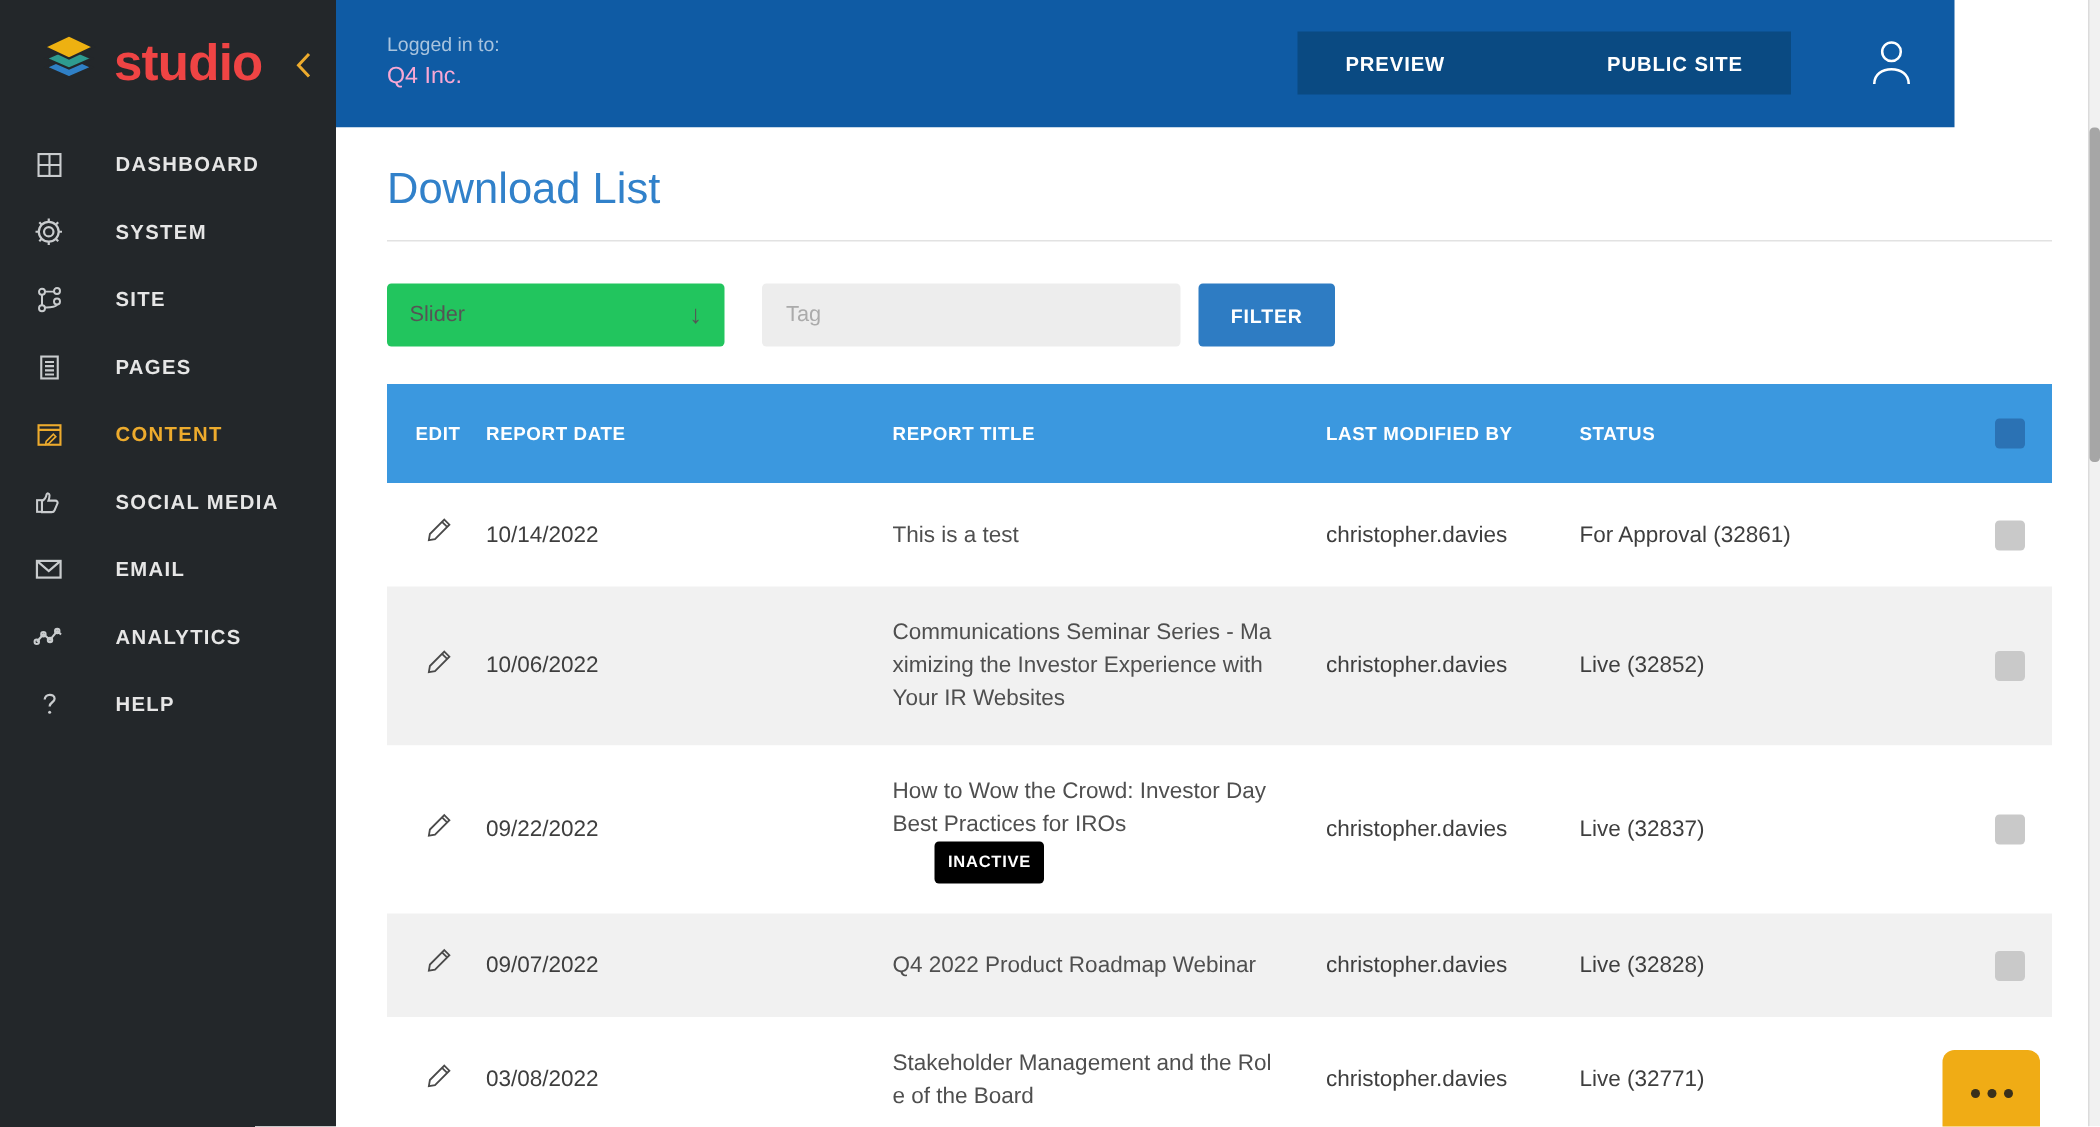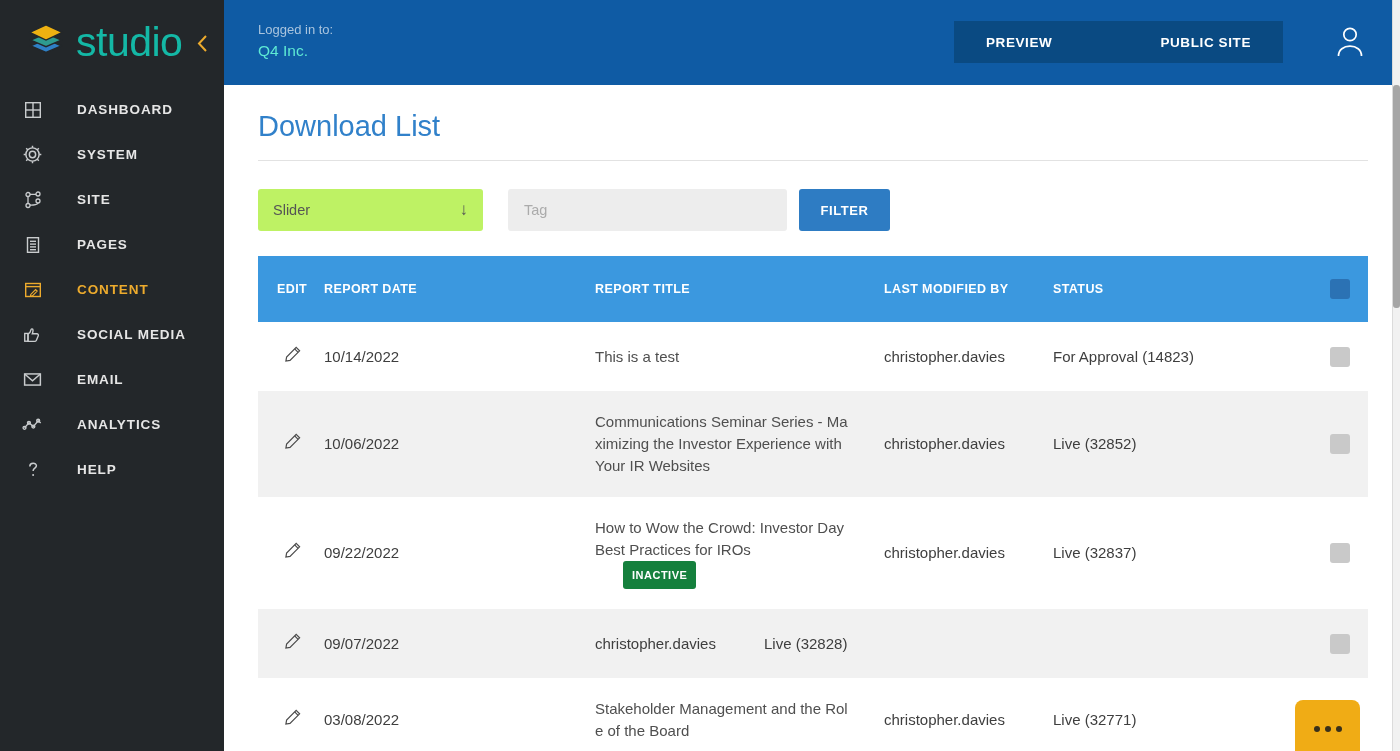--- a/index.html
+++ b/index.html
@@ -5,51 +5,51 @@
   * { box-sizing: border-box; }
   html,body { margin:0; padding:0; }
   body {
     width:1400px; height:751px; position:relative; overflow:hidden;
     background:#ffffff; font-family:"Liberation Sans", sans-serif;
   }
 
   
   .sidebar { position:absolute; left:0; top:0; width:224px; height:751px; background:#23272A; }
   .brand { height:85px; display:flex; align-items:center; padding-left:24px; position:relative; }
-  .brand-name { color:#14b8a6; font-size:41px; font-weight:400; margin-left:8px; letter-spacing:-0.5px; }
+  .brand-name { color:#ef4444; font-size:34px; font-weight:700; margin-left:8px; letter-spacing:-0.5px; }
   .collapse-btn { position:absolute; right:16px; top:34px; cursor:pointer; }
   .nav { margin-top:2px; }
   .nav-item { height:45px; display:flex; align-items:center; padding-left:22px; color:#C9CCCE; cursor:pointer; }
   .nav-item .nav-icon { width:21px; height:21px; display:flex; align-items:center; justify-content:center; }
   .nav-item .nav-label { margin-left:22px; color:#E6E6E6; font-size:13.5px; font-weight:600; letter-spacing:0.9px;padding-left:12px; }
   .nav-item.active, .nav-item.active .nav-label { color:#EDAB2D; }
 
   
-  .topbar { position:absolute; left:224px; top:0; width:1168px; height:85px; background:#0F5BA4; }
+  .topbar { position:absolute; left:224px; top:0; width:1079px; height:85px; background:#0F5BA4; }
   .logged-in { position:absolute; left:34px; top:22px; }
   .logged-in-label { color:#A9C4DE; font-size:13px; }
-  .logged-in-account { color:#5eead4; font-size:15.5px; margin-top:5px; }
+  .logged-in-account { color:#f9a8d4; font-size:15.5px; margin-top:5px; }
   .tb-buttons { position:absolute; right:109px; top:21px; height:42px; background:#0A4A82; display:flex;gap:44px; }
   .tb-btn { padding:0 32px; display:flex; align-items:center; color:#ffffff; font-size:13.5px;
             font-weight:600; letter-spacing:0.6px; cursor:pointer; }
   .user-btn { position:absolute; right:26px; top:24px; cursor:pointer; }
 
   
   .scroll-track { position:absolute; right:0; top:0; width:8px; height:751px; background:#F1F1F1; border-left:1px solid #DBDBDB; }
   .scroll-thumb { position:absolute; left:0; top:85px; width:7px; height:223px; background:#A6A6A6; border-radius:3px; }
 
   
   .main { position:absolute; left:224px; top:85px; width:1356px; height:666px; background:#ffffff; }
   .page-title { margin:25px 24px 0 34px; font-size:29px; font-weight:400; color:#3181CA; }
   .add-btn { position:absolute; top:25px; right:25px; width:37px; height:37px; background:#F0AC15;
              border:none; border-radius:4px; cursor:pointer; display:flex; align-items:center; justify-content:center; padding:0; }
   .divider { margin:17px 24px 0 34px; width:1110px; border-top:1px solid #E2E2E2; }
 
   .filter-row { margin:28px 24px 0 34px; display:flex; height:42px; }
-  .select { width:225px; background:#bef264; border-radius:3px; display:flex; align-items:center;
+  .select { width:225px; background:#22c55e; border-radius:3px; display:flex; align-items:center;
             justify-content:space-between; padding:0 15px; color:#555555; font-size:14.5px; cursor:pointer; }
   .select-arrow { font-size:17px; color:#555555; }
   .tag-input { margin-left:25px; width:279px; background:#EDEDED; border:none; border-radius:3px;
                padding:0 16px; font-size:14.5px; color:#444444; outline:none; }
   .tag-input::placeholder { color:#ABABAB; }
   .filter-btn { margin-left:12px; width:91px; background:#2E7CC3; color:#ffffff; border:none; border-radius:3px;
                 font-family:"Liberation Sans", sans-serif; font-size:13px; font-weight:700; letter-spacing:0.6px; cursor:pointer; }
 
   
   .table { margin:25px 24px 0 34px; width:1110px; }
@@ -62,21 +62,21 @@
   .c-status { width:220px; }
   .c-check  { flex:1; display:flex; justify-content:flex-end; padding-right:18px; }
   .head-check { width:20px; height:20px; background:#2B72B4; border-radius:3px; cursor:pointer; }
   .row-check  { width:20px; height:20px; background:#C9C9C9; border-radius:3px; cursor:pointer; }
 
   .trow { display:flex; align-items:center; min-height:69px; padding:20px 0; background:#ffffff; }
   .trow:nth-child(even) { background:#F1F1F1; }
   .cell { font-size:15px; color:#3E3E3E; line-height:22px; }
   .c-title .title-text { color:#4F4F4F; word-break:break-all; }
   .pencil { display:inline-flex; cursor:pointer; margin-left:5px; }
-  .badge { display:inline-block; background:#15803d; color:#ffffff; font-size:11px; font-weight:700;
+  .badge { display:inline-block; background:#000000; color:#ffffff; font-size:11px; font-weight:700;
            letter-spacing:0.5px; padding:3px 9px; border-radius:3px; margin-left:28px; white-space:nowrap; }
   .partial-row { margin:0 24px 0 34px; width:1110px; height:6px; background:#F1F1F1; border-top:1px solid #DEDEDE; }
 
   
   .fab { position:absolute; left:1295px; top:700px; width:65px; height:60px; background:#F0AC15;
          border:none; border-radius:8px; cursor:pointer; display:flex; align-items:flex-start;
          justify-content:center; padding-top:26px; z-index:5; }
   .fab .dot { width:6px; height:6px; border-radius:50%; background:#39301B; margin:0 2.5px; }
 </style>
 </head>
@@ -251,21 +251,21 @@
           <path d="M14.2 4.4 L17.6 7.8 L8 17.4 L3.9 18.1 L4.6 14 Z"></path>
           <line x1="12.7" y1="5.9" x2="16.1" y2="9.3"></line>
         </svg>
       </span>
     </div>
     <div class="cell c-date">10/14/2022</div>
     <div class="cell c-title">
       <span class="title-text">This is a test</span>
     </div>
     <div class="cell c-mod">christopher.davies</div>
-    <div class="cell c-status">For Approval (14823)</div>
+    <div class="cell c-status">For Approval (32861)</div>
     <div class="c-check">
             <span class="row-check"></span>
           </div>
   </div>
 
   <div class="trow">
     <div class="cell c-edit">
       <span class="pencil">
         <svg width="22" height="22" viewBox="0 0 22 22" fill="none" stroke="#4A4A4A" stroke-width="1.2">
           <path d="M14.2 4.4 L17.6 7.8 L8 17.4 L3.9 18.1 L4.6 14 Z"></path>
@@ -307,20 +307,23 @@
   <div class="trow">
     <div class="cell c-edit">
       <span class="pencil">
         <svg width="22" height="22" viewBox="0 0 22 22" fill="none" stroke="#4A4A4A" stroke-width="1.2">
           <path d="M14.2 4.4 L17.6 7.8 L8 17.4 L3.9 18.1 L4.6 14 Z"></path>
           <line x1="12.7" y1="5.9" x2="16.1" y2="9.3"></line>
         </svg>
       </span>
     </div>
     <div class="cell c-date">09/07/2022</div>
+    <div class="cell c-title">
+      <span class="title-text">Q4 2022 Product Roadmap Webinar</span>
+    </div>
     <div class="cell c-mod">christopher.davies</div>
     <div class="cell c-status">Live (32828)</div>
     <div class="c-check">
             <span class="row-check"></span>
           </div>
   </div>
 
   <div class="trow">
     <div class="cell c-edit">
       <span class="pencil">

